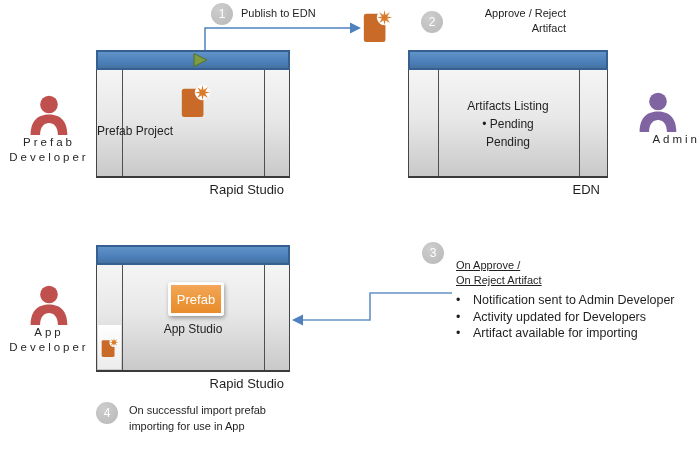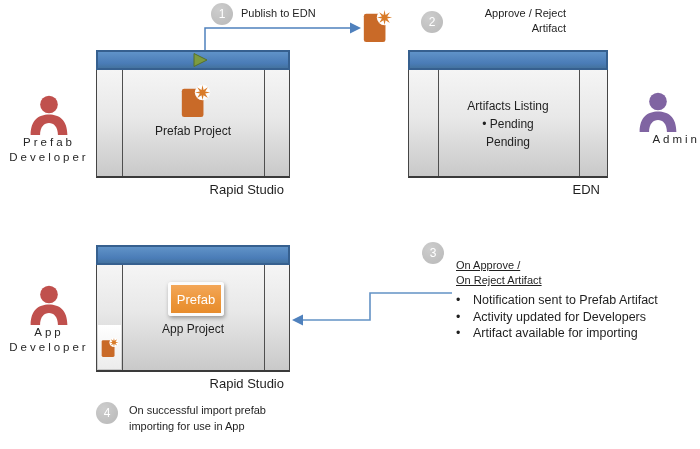--- a/index.html
+++ b/index.html
@@ -85,21 +85,21 @@
       </svg>
     </div>
     <div class="winbody" style="height:106px;">
       <div class="vline" style="left:25px;"></div>
       <div class="vline" style="right:24px;"></div>
       <svg class="abs" style="left:82px;top:13px;" width="32" height="38" viewBox="0 0 34 38">
         <rect x="3" y="5" width="23" height="30" rx="2.5" fill="#C96A28"></rect>
         <circle cx="25" cy="9" r="8.2" fill="#fdfdfd"></circle>
         <path fill="#D97B28" d="M25,1 L26.1,6.2 L30.7,3.3 L27.8,7.9 L33,9 L27.8,10.1 L30.7,14.7 L26.1,11.8 L25,17 L23.9,11.8 L19.3,14.7 L22.2,10.1 L17,9 L22.2,7.9 L19.3,3.3 L23.9,6.2 Z"></path>
       </svg>
-      <div class="abs proj-label" style="left:0;right:0;top:54px;text-align:center;">Prefab Project</div>
+      <div class="abs proj-label" style="left:0;right:0;top:54px;">Prefab Project</div>
     </div>
   </div>
   <div class="abs win-caption" style="left:96px;top:182px;width:188px;">Rapid Studio</div>
 
   <div class="step-circle" style="left:211px;top:3px;"><span>1</span></div>
   <div class="step-text" style="left:241px;top:6px;">Publish to EDN</div>
 
   <svg class="abs" style="left:361px;top:8px;" width="32" height="38" viewBox="0 0 34 38">
     <rect x="3" y="5" width="23" height="30" rx="2.5" fill="#C96A28"></rect>
     <circle cx="25" cy="9" r="8.2" fill="#ffffff"></circle>
@@ -156,34 +156,34 @@
     <div class="winbody" style="height:105px;">
       <div class="vline" style="left:25px;"></div>
       <div class="vline" style="right:24px;"></div>
       <div class="white-slot" style="left:1px;top:60px;width:23px;height:44px;"></div>
       <svg class="abs" style="left:3px;top:72px;" width="19" height="22" viewBox="0 0 34 38">
         <rect x="3" y="5" width="23" height="30" rx="2.5" fill="#C96A28"></rect>
         <circle cx="25" cy="9" r="8.2" fill="#ffffff"></circle>
         <path fill="#D97B28" d="M25,1 L26.1,6.2 L30.7,3.3 L27.8,7.9 L33,9 L27.8,10.1 L30.7,14.7 L26.1,11.8 L25,17 L23.9,11.8 L19.3,14.7 L22.2,10.1 L17,9 L22.2,7.9 L19.3,3.3 L23.9,6.2 Z"></path>
       </svg>
       <div class="prefab-btn" style="left:71px;top:17px;">Prefab</div>
-      <div class="abs proj-label" style="left:0;right:0;top:57px;text-align:center;">App Project</div>
+      <div class="abs proj-label" style="left:0;right:0;top:57px;text-align:center;">App Studio</div>
     </div>
   </div>
   <div class="abs win-caption" style="left:96px;top:376px;width:188px;">Rapid Studio</div>
 
   <div class="step-circle" style="left:422px;top:242px;"><span>3</span></div>
   <div class="step-text" style="left:456px;top:258px;text-decoration:underline;">
     <div>On Approve /</div>
     <div>On Reject Artifact</div>
   </div>
   <div class="bullets" style="left:456px;top:293px;">
     <div class="li">
         <span class="dot">•</span>
-        <span>Notification sent to Prefab Artifact</span>
+        <span>Notification sent to Admin Developer</span>
       </div>
     <div class="li">
         <span class="dot">•</span>
         <span>Activity updated for Developers</span>
       </div>
     <div class="li">
         <span class="dot">•</span>
         <span>Artifact available for importing</span>
       </div>
   </div>

